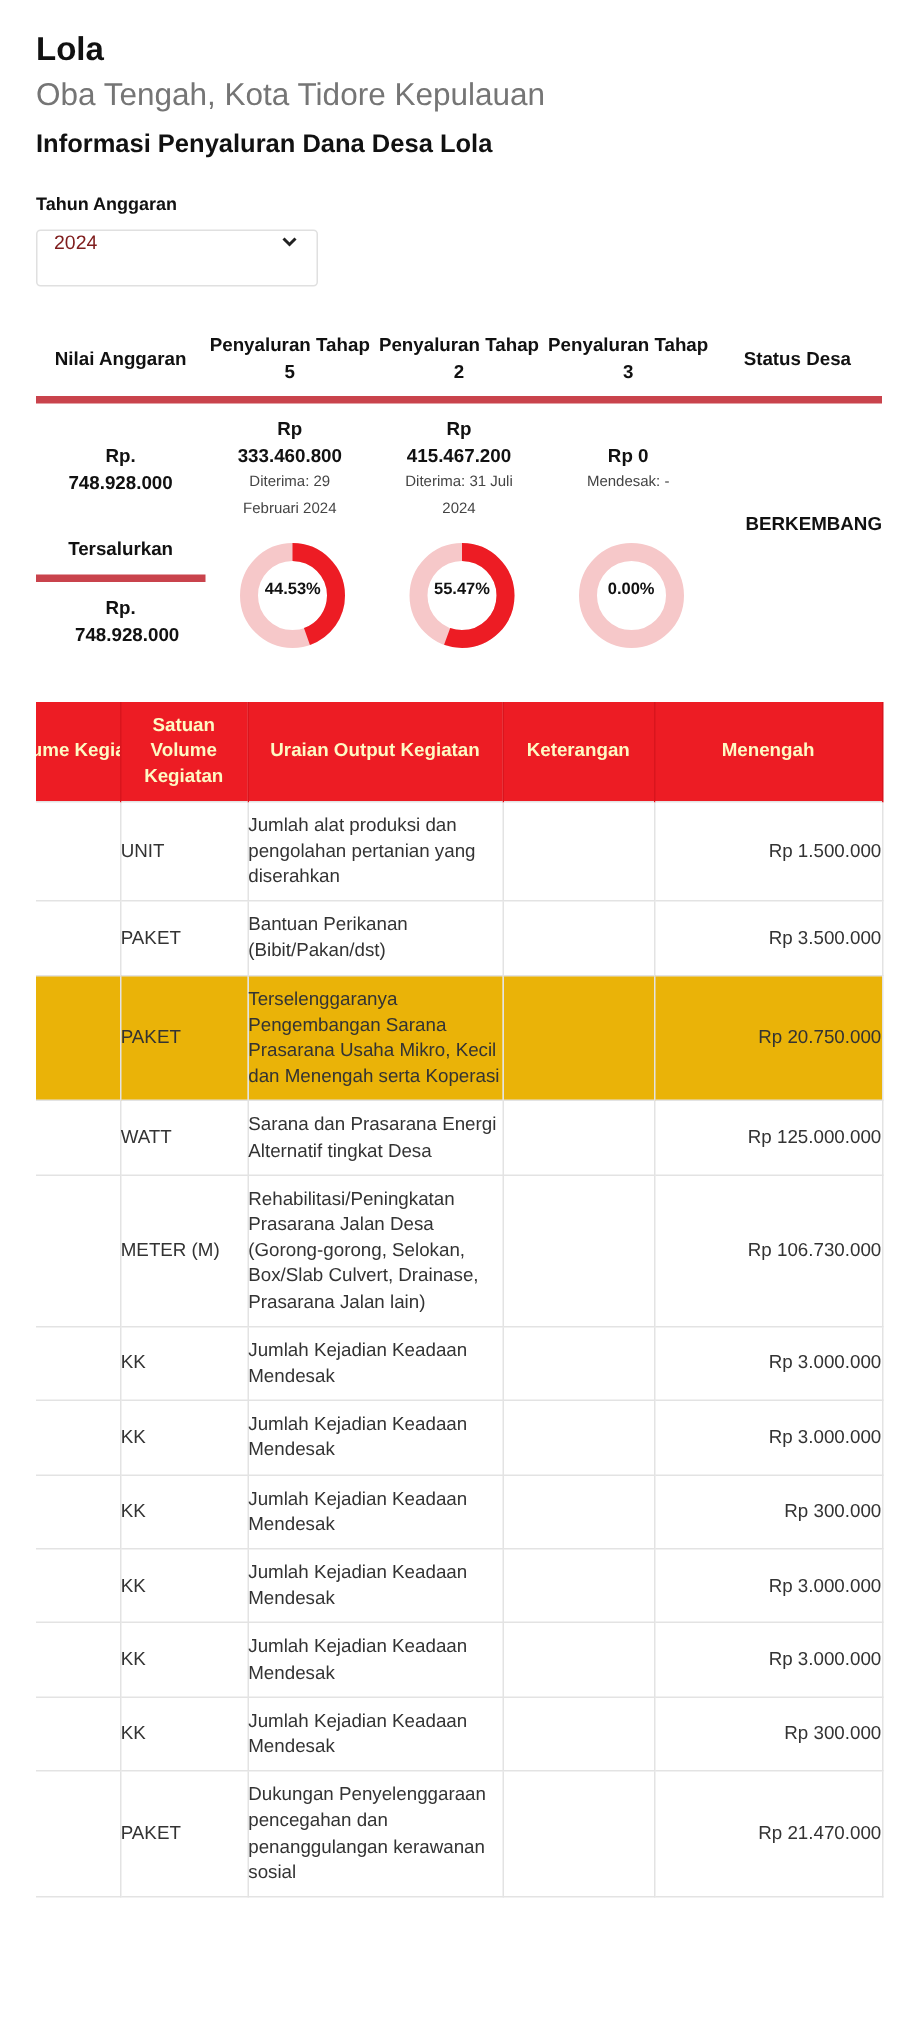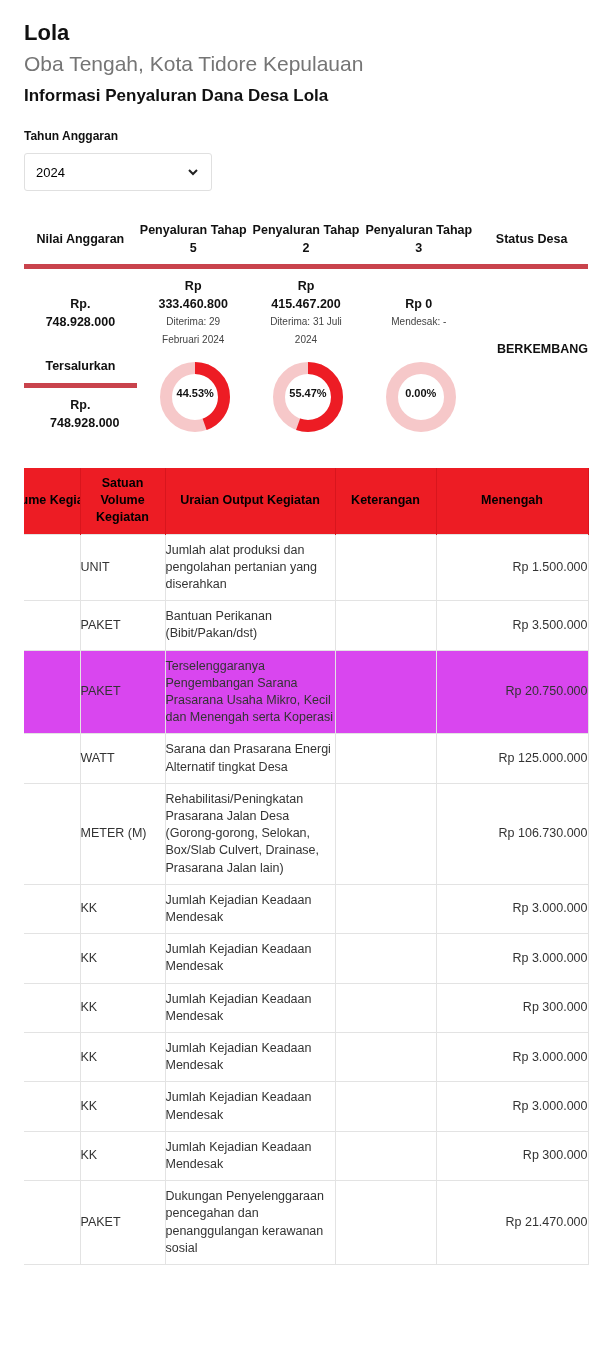--- a/index.html
+++ b/index.html
@@ -2,43 +2,43 @@
 <html><head>
 <meta charset="utf-8">
 <style>
   * { box-sizing: border-box; margin: 0; padding: 0; }
   body { width: 614px; height: 1352px; background: #fff; font-family: "Liberation Sans", sans-serif; color: #111; overflow: hidden; position: relative; }
   .wrap { padding: 0 26px 0 24px; }
   .title { font-size: 22px; font-weight: bold; margin-top: 20px; line-height: 26px; }
   .subtitle { font-size: 21px; color: #757575; margin-top: 5px; line-height: 26px; }
   .heading { font-size: 17px; font-weight: bold; margin-top: 8px; line-height: 22px; }
   .label { font-size: 12px; font-weight: bold; margin-top: 21px; line-height: 16px; }
-  .select { margin-top: 9px; width: 188px; height: 38px; border: 1px solid #e0e0e0; border-radius: 3px; display: flex; align-items: center; justify-content: space-between; padding: 0 11px; font-size: 13px; color: #000000; cursor: pointer; }
+  .select { margin-top: 9px; width: 188px; height: 38px; border: 1px solid #e0e0e0; border-radius: 3px; display: flex; justify-content: space-between; padding: 0 11px; font-size: 13px; color: #7f1d1d; cursor: pointer; }
   .chev { width: 14px; height: 14px; }
 
   .summary { margin-top: 28px; width: 564px; }
   .sum-head { display: flex; height: 40px; align-items: center; }
   .sum-head div { flex: 1; text-align: center; font-size: 12.5px; font-weight: bold; line-height: 18px; }
   .redbar { height: 5px; background: #c9434c; margin-top: 5px; }
   .sum-body { display: flex; position: relative; height: 175px; }
   .col { flex: 1; text-align: center; position: relative; }
   .amt { font-size: 12.5px; font-weight: bold; line-height: 18px; }
   .date { font-size: 10px; color: #444; line-height: 18px; }
   .donut { width: 72px; height: 72px; position: absolute; left: 50%; margin-left: -34px; top: 92px; }
   .donut-label { position: absolute; left: 0; right: 0; top: 26px; text-align: center; font-size: 11px; font-weight: bold; }
   .tersal-label { font-size: 12.5px; font-weight: bold; position: absolute; top: 90px; width: 100%; text-align: center; }
   .tersal-bar { position: absolute; top: 114px; left: 0; right: 0; height: 5px; background: #c9434c; }
   .tersal-val { position: absolute; top: 127px; width: 100%; text-align: center; font-size: 12.5px; font-weight: bold; line-height: 18px; }
   .status { font-size: 12.5px; font-weight: bold; position: absolute; top: 73px; width: 100%; text-align: right; }
 
   table { border-collapse: collapse; position: absolute; top: 468px; left: 24px; width: 564px; table-layout: fixed; }
-  th { background: #ed1c24; color: #000000; font-size: 12.5px; font-weight: bold; line-height: 17px; height: 66px; text-align: center; padding: 0 4px; border-right: 1px solid #d9151d; }
+  th { background: #ed1c24; color: #fef9c3; font-size: 12.5px; font-weight: bold; line-height: 17px; height: 66px; text-align: center; padding: 0 4px; border-right: 1px solid #d9151d; }
   td { font-size: 12.5px; color: #333; line-height: 17.2px; padding: 7px 0; border: 1px solid #e3e3e3; vertical-align: middle; }
   td:first-child { border-left: none; }
-  tr.alt td { background: #d946ef; }
+  tr.alt td { background: #eab308; }
   td.real { text-align: right; }
   th.clip { text-align: left; padding-left: 0; overflow: hidden; white-space: nowrap; }
 </style>
 </head>
 <body>
 
 <div class="wrap">
   <div class="title">Lola</div>
   <div class="subtitle">Oba Tengah, Kota Tidore Kepulauan</div>
   <div class="heading">Informasi Penyaluran Dana Desa Lola</div>

